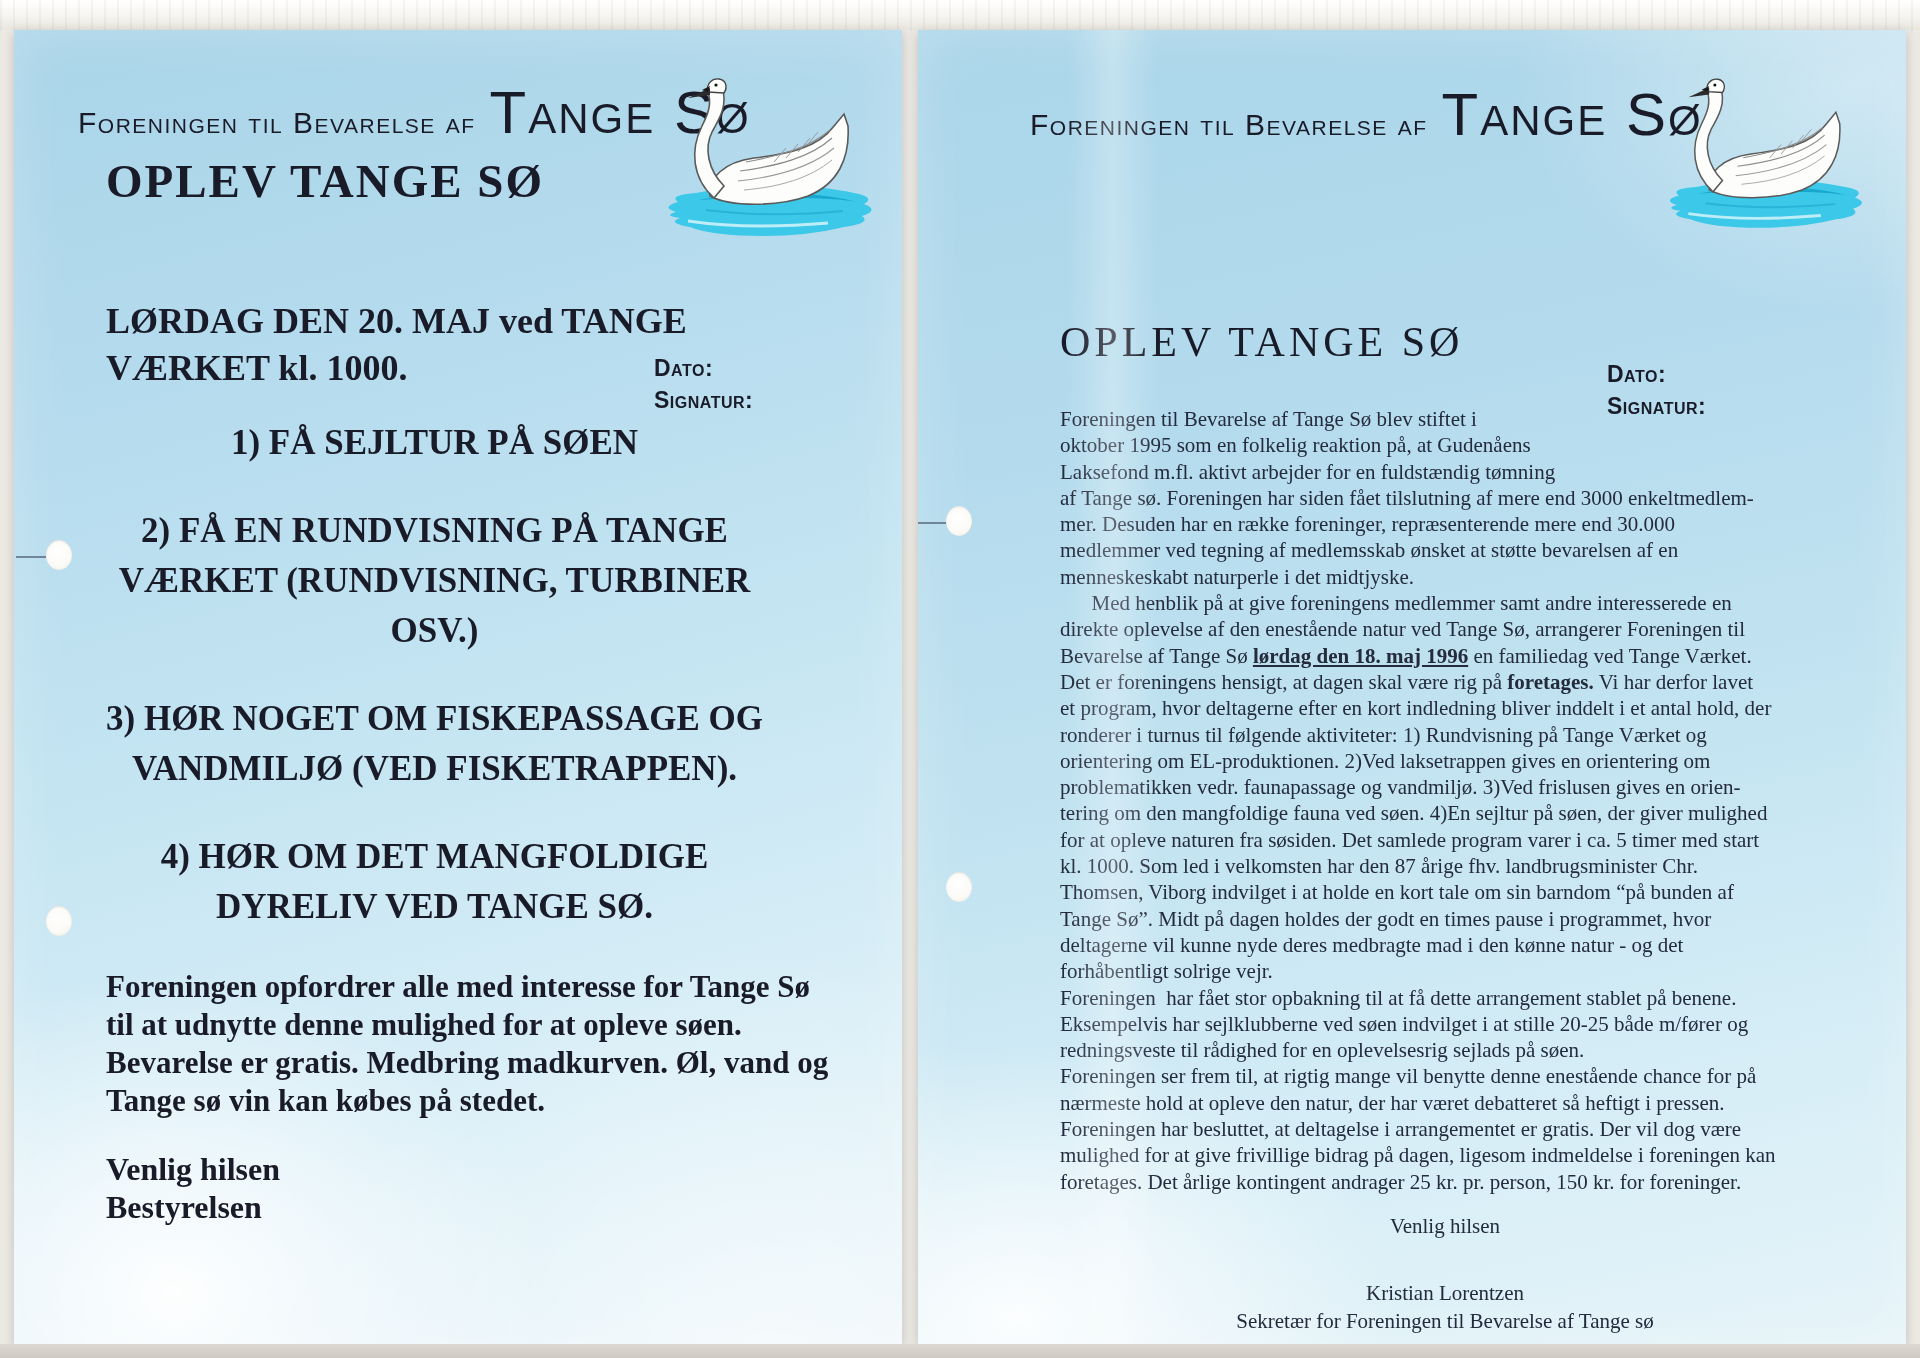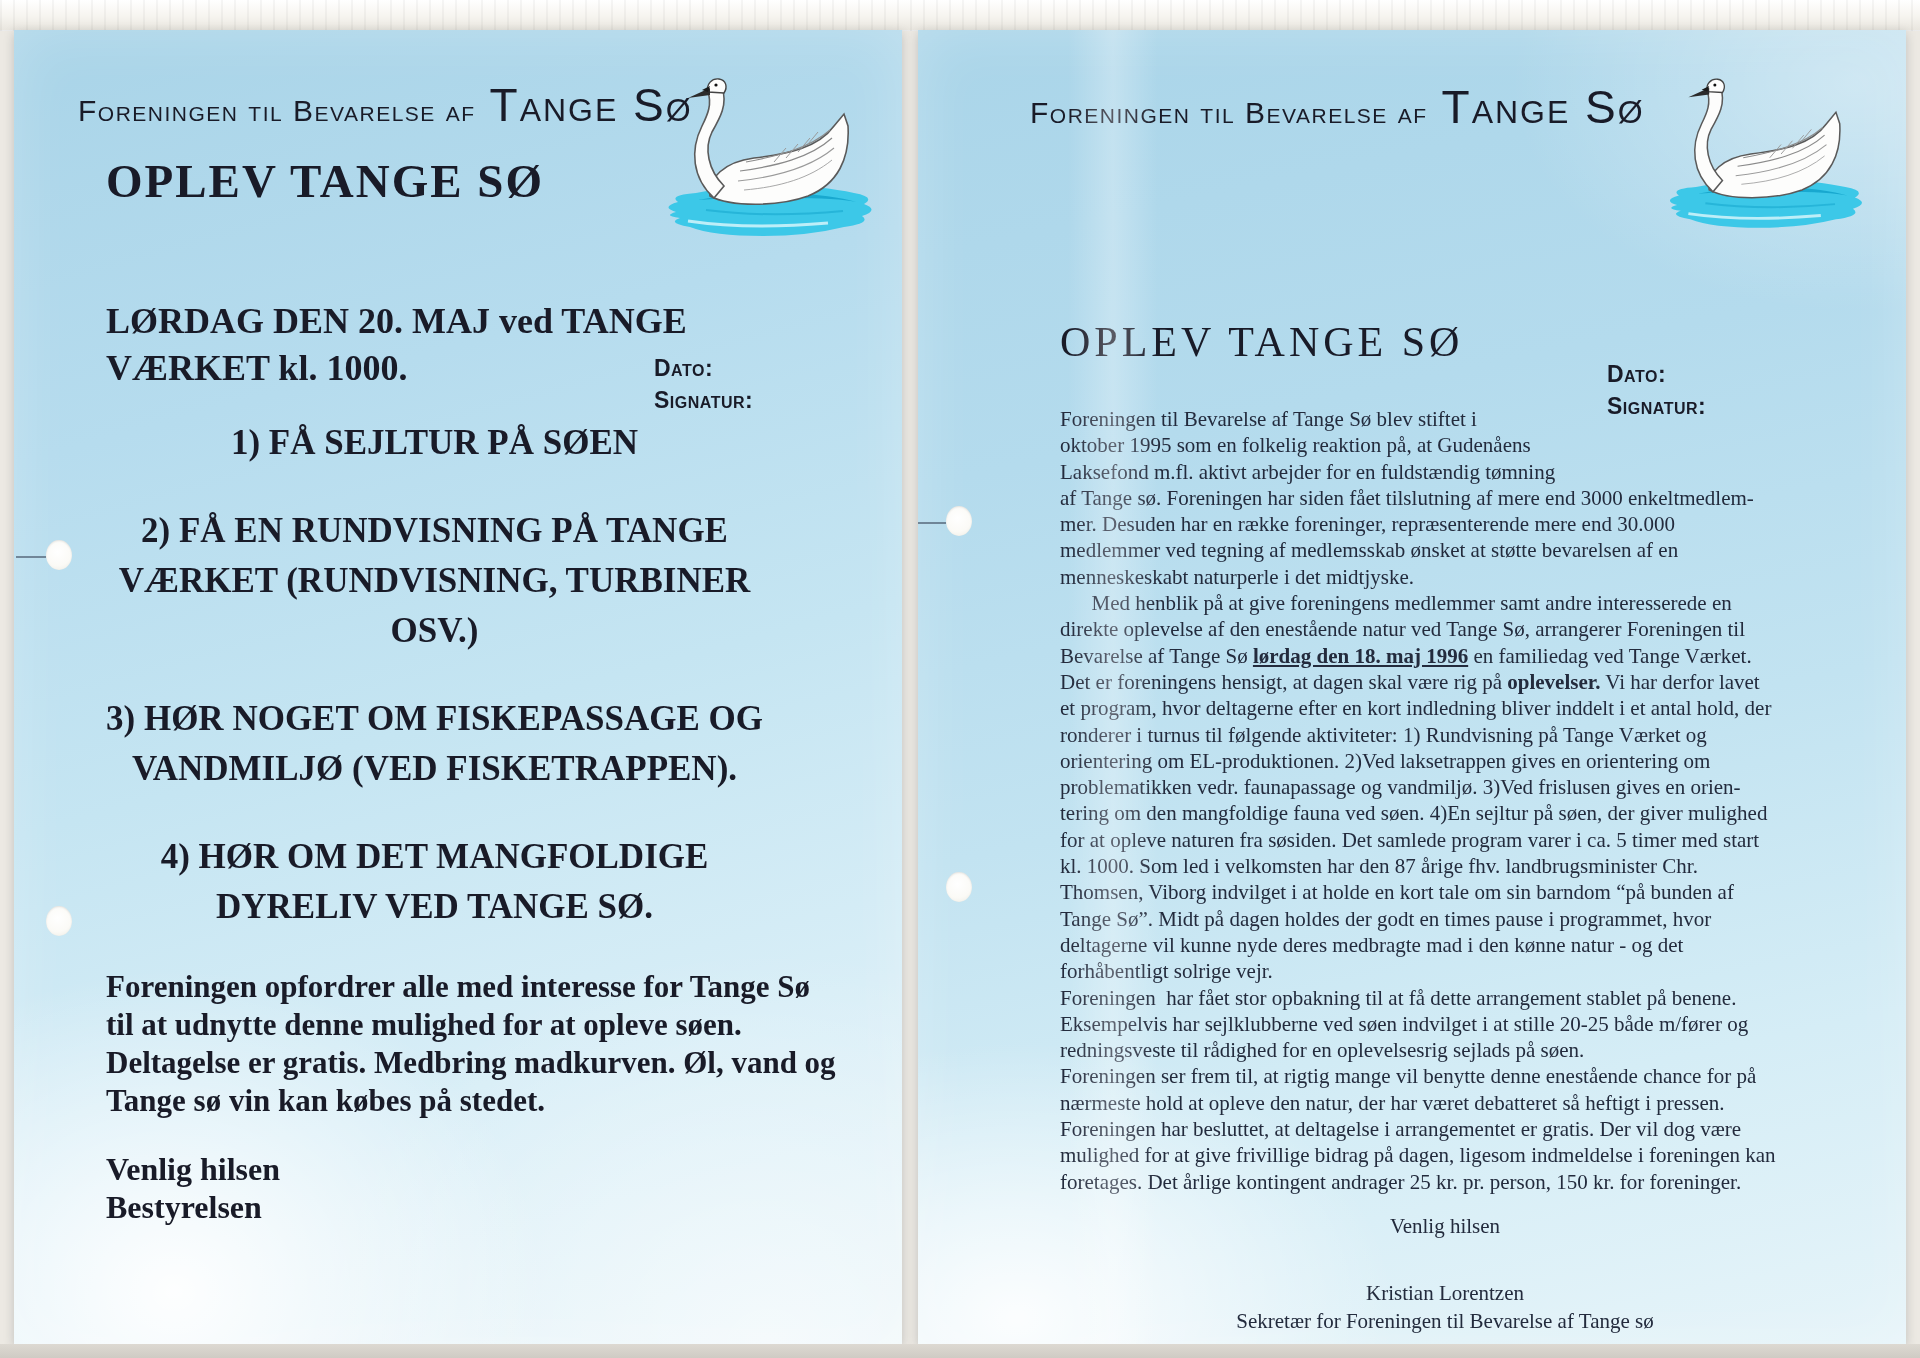--- a/index.html
+++ b/index.html
@@ -50,21 +50,21 @@
   .hole-mark{
     position:absolute;height:2px;background:rgba(50,60,80,0.55);
   }
   .assoc-header{position:absolute;white-space:nowrap;color:var(--ink);}
   .hdr-small{
     font-family:Liberation Sans, sans-serif;
     font-variant:small-caps;font-size:30px;letter-spacing:1.5px;font-weight:500;
   }
   .hdr-brand{
     font-family:"Liberation Sans", sans-serif;
-    font-variant:small-caps;font-size:46px;letter-spacing:2px;font-weight:500;
+    font-variant:small-caps;font-size:60px;letter-spacing:2px;font-weight:500;
     margin-left:10px;
   }
   .swan{position:absolute;}
   .big-title{
     position:absolute;color:var(--ink);
     font-weight:bold;font-size:47px;letter-spacing:2px;white-space:nowrap;
   }
   .right-title{
     position:absolute;color:var(--ink);
     font-weight:normal;font-size:42px;letter-spacing:4px;white-space:nowrap;
@@ -178,21 +178,21 @@
         </div>
         <div class="prog-item">
           <div class="line">4) HØR OM DET MANGFOLDIGE</div>
           <div class="line">DYRELIV VED TANGE SØ.</div>
         </div>
       </div>
 
     <div class="invite-block" style="left:92px;top:938px;">
         <div class="line">Foreningen opfordrer alle med interesse for Tange Sø</div>
         <div class="line">til at udnytte denne mulighed for at opleve søen.</div>
-        <div class="line">Deltagelse er gratis. Medbring madkurven. Øl, vand og</div>
+        <div class="line">Bevarelse er gratis. Medbring madkurven. Øl, vand og</div>
         <div class="line">Tange sø vin kan købes på stedet.</div>
       </div>
 
     <div class="closing-left" style="left:92px;top:1120px;">
       <div>Venlig hilsen</div>
       <div>Bestyrelsen</div>
     </div>
   </div>
 
   <div class="page page-right">
@@ -220,21 +220,21 @@
         <div class="bline">Foreningen til Bevarelse af Tange Sø blev stiftet i</div>
         <div class="bline">oktober 1995 som en folkelig reaktion på, at Gudenåens</div>
         <div class="bline">Laksefond m.fl. aktivt arbejder for en fuldstændig tømning</div>
         <div class="bline">af Tange sø. Foreningen har siden fået tilslutning af mere end 3000 enkeltmedlem-</div>
         <div class="bline">mer. Desuden har en række foreninger, repræsenterende mere end 30.000</div>
         <div class="bline">medlemmer ved tegning af medlemsskab ønsket at støtte bevarelsen af en</div>
         <div class="bline">menneskeskabt naturperle i det midtjyske.</div>
         <div class="bline">&nbsp;&nbsp;&nbsp;&nbsp;&nbsp;&nbsp;Med henblik på at give foreningens medlemmer samt andre interesserede en</div>
         <div class="bline">direkte oplevelse af den enestående natur ved Tange Sø, arrangerer Foreningen til</div>
         <div class="bline"><span>Bevarelse af Tange Sø </span><span class="bold und">lørdag den 18. maj 1996</span><span> en familiedag ved Tange Værket.</span></div>
-        <div class="bline"><span>Det er foreningens hensigt, at dagen skal være rig på </span><span class="bold">oplevelser.</span><span> Vi har derfor lavet</span></div>
+        <div class="bline"><span>Det er foreningens hensigt, at dagen skal være rig på </span><span class="bold">foretages.</span><span> Vi har derfor lavet</span></div>
         <div class="bline">et program, hvor deltagerne efter en kort indledning bliver inddelt i et antal hold, der</div>
         <div class="bline">ronderer i turnus til følgende aktiviteter: 1) Rundvisning på Tange Værket og</div>
         <div class="bline">orientering om EL-produktionen. 2)Ved laksetrappen gives en orientering om</div>
         <div class="bline">problematikken vedr. faunapassage og vandmiljø. 3)Ved frislusen gives en orien-</div>
         <div class="bline">tering om den mangfoldige fauna ved søen. 4)En sejltur på søen, der giver mulighed</div>
         <div class="bline">for at opleve naturen fra søsiden. Det samlede program varer i ca. 5 timer med start</div>
         <div class="bline">kl. 1000. Som led i velkomsten har den 87 årige fhv. landbrugsminister Chr.</div>
         <div class="bline">Thomsen, Viborg indvilget i at holde en kort tale om sin barndom “på bunden af</div>
         <div class="bline">Tange Sø”. Midt på dagen holdes der godt en times pause i programmet, hvor</div>
         <div class="bline">deltagerne vil kunne nyde deres medbragte mad i den kønne natur - og det</div>

